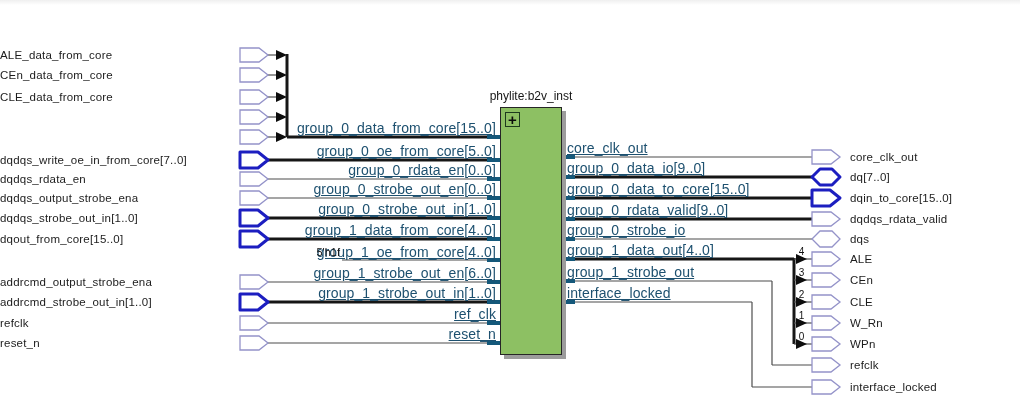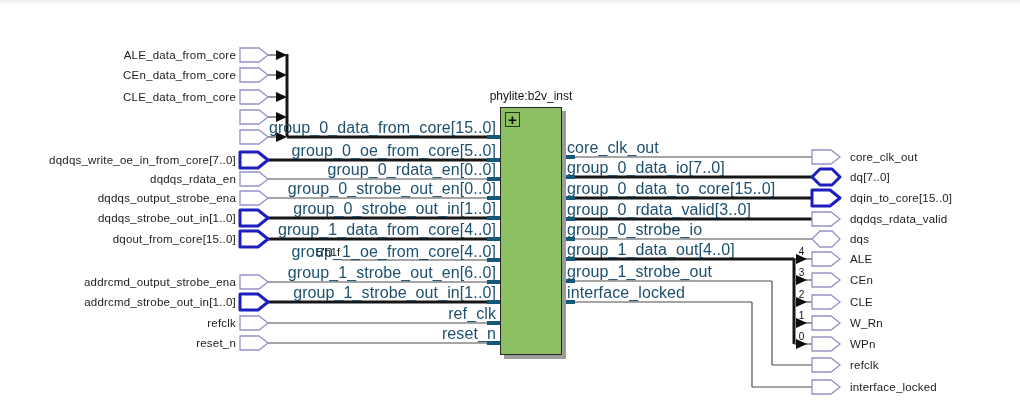--- a/index.html
+++ b/index.html
@@ -2,24 +2,24 @@
 <html><head>
 <meta charset="utf-8">
 <style>
   html,body{margin:0;padding:0;background:#ffffff;}
   #canvas{position:relative;width:1020px;height:413px;background:#ffffff;overflow:hidden;
           font-family:"Liberation Sans",sans-serif;}
   .topband{position:absolute;left:0;top:0;width:1020px;height:5px;
            background:linear-gradient(#efefef,#ffffff);}
   .lbl{position:absolute;font-size:11.5px;color:#1c1c1c;height:16px;line-height:16px;
        letter-spacing:.2px;white-space:nowrap;}
-  .lbl.r{left:0;width:236px;text-align:right;}
+  .lbl.r{left:0;width:236px;text-align:left;}
   .lbl.l{left:850px;text-align:left;}
-  .plbl{position:absolute;font-size:16px;color:#1d506f;height:14px;line-height:14px;
-        letter-spacing:.1px;white-space:nowrap;}
+  .plbl{position:absolute;font-size:14px;color:#1d506f;height:14px;line-height:14px;
+        letter-spacing:.1px;white-space:nowrap;text-decoration:underline;}
   .plbl.in{left:0;width:496px;text-align:right;}
   .plbl.out{left:567px;text-align:left;}
   .const{position:absolute;left:0;width:340px;text-align:right;font-size:11px;color:#161616;
          height:14px;line-height:14px;}
   .num{position:absolute;left:794px;width:15px;text-align:center;font-size:10px;color:#111;
        height:13px;line-height:13px;}
   .block{position:absolute;left:500px;top:107px;width:62px;height:248px;background:#8dc063;
          border:1px solid #262626;box-shadow:4px 4px 0 #9c9c9c;box-sizing:border-box;}
   .btitle{position:absolute;left:431px;top:89px;width:200px;text-align:center;font-size:12px;
           color:#161616;height:15px;line-height:15px;}
@@ -163,23 +163,23 @@
   <div class="plbl in" style="top:202px">group_0_strobe_out_in[1..0]</div>
   <div class="plbl in" style="top:223px">group_1_data_from_core[4..0]</div>
   <div class="plbl in" style="top:245px">group_1_oe_from_core[4..0]</div>
   <div class="plbl in" style="top:266px">group_1_strobe_out_en[6..0]</div>
   <div class="plbl in" style="top:286px">group_1_strobe_out_in[1..0]</div>
   <div class="plbl in" style="top:307px">ref_clk</div>
   <div class="plbl in" style="top:327px">reset_n</div>
   <div class="const" style="top:245px">5'h1f</div>
 
   <div class="plbl out" style="top:141px">core_clk_out</div>
-  <div class="plbl out" style="top:161px">group_0_data_io[7..0]</div>
+  <div class="plbl out" style="top:161px">group_0_data_io[9..0]</div>
   <div class="plbl out" style="top:182px">group_0_data_to_core[15..0]</div>
-  <div class="plbl out" style="top:203px">group_0_rdata_valid[3..0]</div>
+  <div class="plbl out" style="top:203px">group_0_rdata_valid[9..0]</div>
   <div class="plbl out" style="top:223px">group_0_strobe_io</div>
   <div class="plbl out" style="top:243px">group_1_data_out[4..0]</div>
   <div class="plbl out" style="top:265px">group_1_strobe_out</div>
   <div class="plbl out" style="top:286px">interface_locked</div>
 
   <div class="num" style="top:245px">4</div>
   <div class="num" style="top:266px">3</div>
   <div class="num" style="top:288px">2</div>
   <div class="num" style="top:309px">1</div>
   <div class="num" style="top:330px">0</div>

